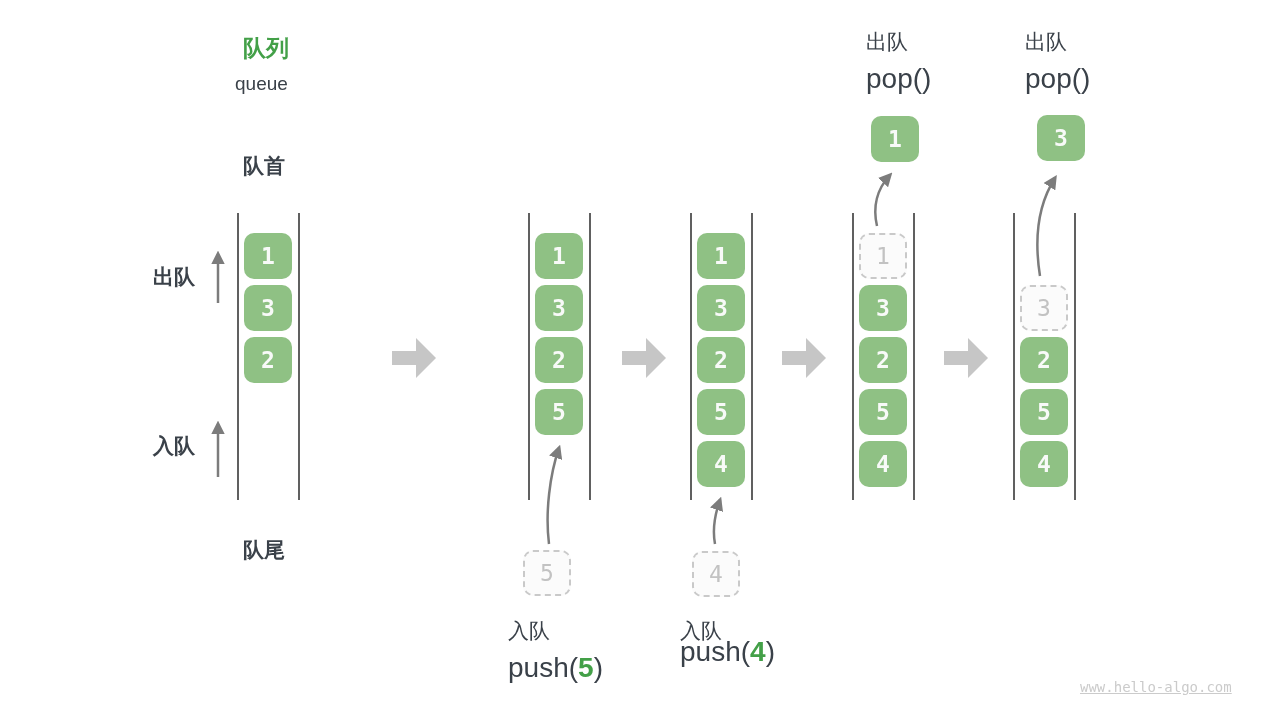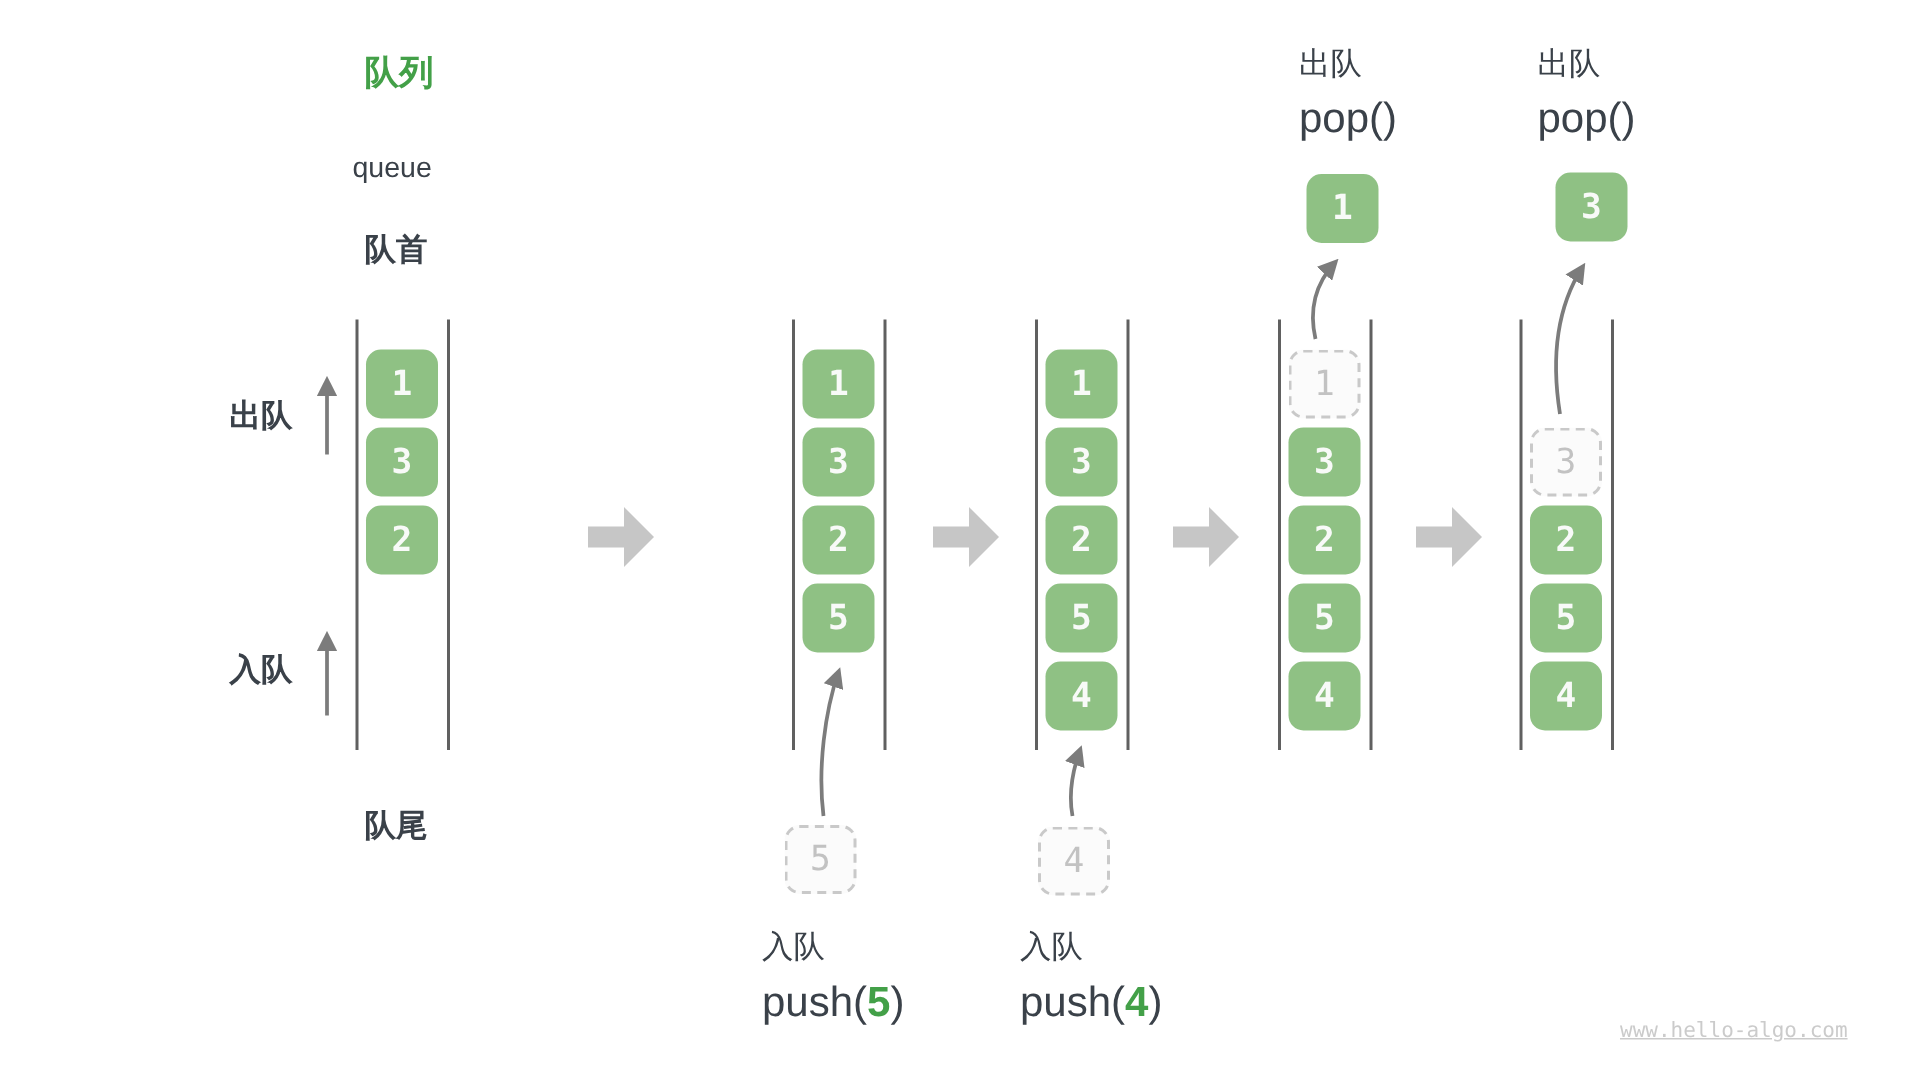--- a/index.html
+++ b/index.html
@@ -28,21 +28,21 @@
   .watermark{
     font-family:"DejaVu Sans Mono","Liberation Mono",monospace;font-size:14px;color:#CBCBCB;
   }
 </style>
 </head>
 <body>
 
 <div class="canvas">
 
   <div class="abs title-zh" style="left:243px;top:33px;">队列</div>
-  <div class="abs title-en" style="left:235px;top:73px;margin-top:29px;">queue</div>
+  <div class="abs title-en" style="left:235px;top:73px;">queue</div>
 
   <div class="abs cjk-bold" style="left:243px;top:152px;font-family:Liberation Mono, monospace;">队首</div>
   <div class="abs cjk-bold" style="left:243px;top:536px;">队尾</div>
 
   <div class="abs cjk-bold" style="left:153px;top:263px;">出队</div>
   <div class="abs cjk-bold" style="left:153px;top:432px;">入队</div>
 
   <svg class="svg-layer" width="1280" height="720" viewBox="0 0 1280 720">
     <defs>
       <marker id="ah" viewBox="0 0 10 10" refX="7.5" refY="5" markerWidth="5.5" markerHeight="5.5" orient="auto-start-reverse">
@@ -89,21 +89,21 @@
       <div>
         <div class="vline" style="left: 690px; top: 213px; height: 287px;"></div>
         <div class="vline" style="left: 751px; top: 213px; height: 287px;"></div>
         <div class="qbox" style="left: 697px; top: 233px;">1</div>
         <div class="qbox" style="left: 697px; top: 285px;">3</div>
         <div class="qbox" style="left: 697px; top: 337px;">2</div>
         <div class="qbox" style="left: 697px; top: 389px;">5</div>
         <div class="qbox" style="left: 697px; top: 441px;">4</div>
         <div class="qbox dashed" style="left: 692px; top: 551px;">4</div>
         <div class="abs cjk" style="left: 680px; top: 617px;">入队</div>
-        <div class="abs code" style="left: 680px; top: 652px;"><span>push(</span><span class="arg">4</span><span>)</span></div>
+        <div class="abs code" style="left: 680px; top: 636px;"><span>push(</span><span class="arg">4</span><span>)</span></div>
       </div>
       <div>
         <div class="vline" style="left: 852px; top: 213px; height: 287px;"></div>
         <div class="vline" style="left: 913px; top: 213px; height: 287px;"></div>
         <div class="qbox dashed" style="left: 859px; top: 233px;">1</div>
         <div class="qbox" style="left: 859px; top: 285px;">3</div>
         <div class="qbox" style="left: 859px; top: 337px;">2</div>
         <div class="qbox" style="left: 859px; top: 389px;">5</div>
         <div class="qbox" style="left: 859px; top: 441px;">4</div>
         <div class="qbox" style="left: 871px; top: 116px;">1</div>

